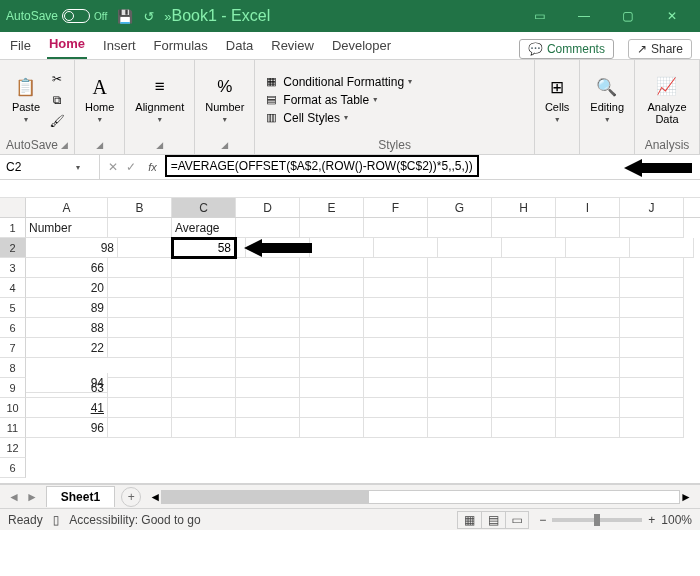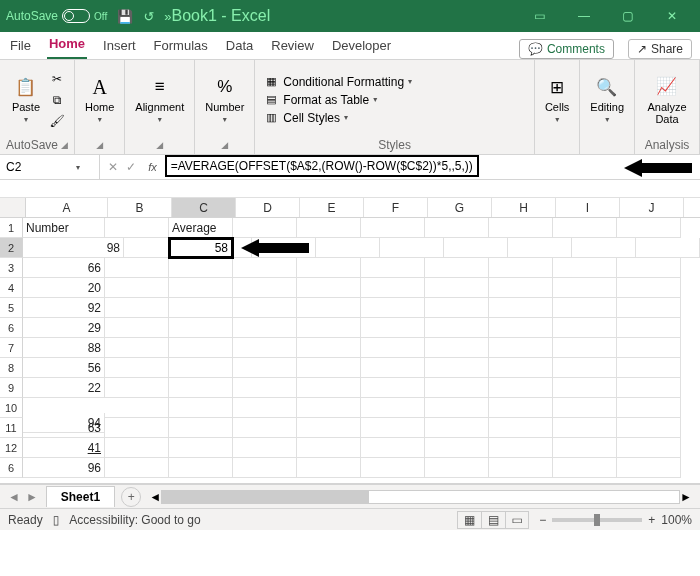--- a/index.html
+++ b/index.html
@@ -288,21 +288,21 @@
           <div class="cell">Average</div>
           <div class="cell"></div>
           <div class="cell"></div>
           <div class="cell"></div>
           <div class="cell"></div>
           <div class="cell"></div>
           <div class="cell"></div>
           <div class="cell"></div>
         </div>
       <div class="crow">
-          <div class="cell r" style="width:101px;">98</div>
+          <div class="cell r" style="width:92px;">98</div>
           <div class="cell"></div>
           <div class="cell r"></div>
           <div class="cell"></div>
           <div class="cell"></div>
           <div class="cell"></div>
           <div class="cell"></div>
           <div class="cell"></div>
           <div class="cell"></div>
           <div class="cell"></div>
         </div>
@@ -324,57 +324,33 @@
           <div class="cell"></div>
           <div class="cell"></div>
           <div class="cell"></div>
           <div class="cell"></div>
           <div class="cell"></div>
           <div class="cell"></div>
           <div class="cell"></div>
           <div class="cell"></div>
         </div>
       <div class="crow">
-          <div class="cell r" style="width:82px;">92</div>
-          <div class="cell"></div>
-          <div class="cell"></div>
-          <div class="cell"></div>
-          <div class="cell"></div>
-          <div class="cell"></div>
-          <div class="cell"></div>
-          <div class="cell"></div>
-          <div class="cell"></div>
-          <div class="cell"></div>
-        </div>
-      <div class="crow">
-          <div class="cell r" style="width:82px;">29</div>
+          <div class="cell r" style="width:82px;">89</div>
           <div class="cell"></div>
           <div class="cell"></div>
           <div class="cell"></div>
           <div class="cell"></div>
           <div class="cell"></div>
           <div class="cell"></div>
           <div class="cell"></div>
           <div class="cell"></div>
           <div class="cell"></div>
         </div>
       <div class="crow">
           <div class="cell r" style="width:82px;">88</div>
-          <div class="cell"></div>
-          <div class="cell"></div>
-          <div class="cell"></div>
-          <div class="cell"></div>
-          <div class="cell"></div>
-          <div class="cell"></div>
-          <div class="cell"></div>
-          <div class="cell"></div>
-          <div class="cell"></div>
-        </div>
-      <div class="crow">
-          <div class="cell r" style="width:82px;">56</div>
           <div class="cell"></div>
           <div class="cell"></div>
           <div class="cell"></div>
           <div class="cell"></div>
           <div class="cell"></div>
           <div class="cell"></div>
           <div class="cell"></div>
           <div class="cell"></div>
           <div class="cell"></div>
         </div>

